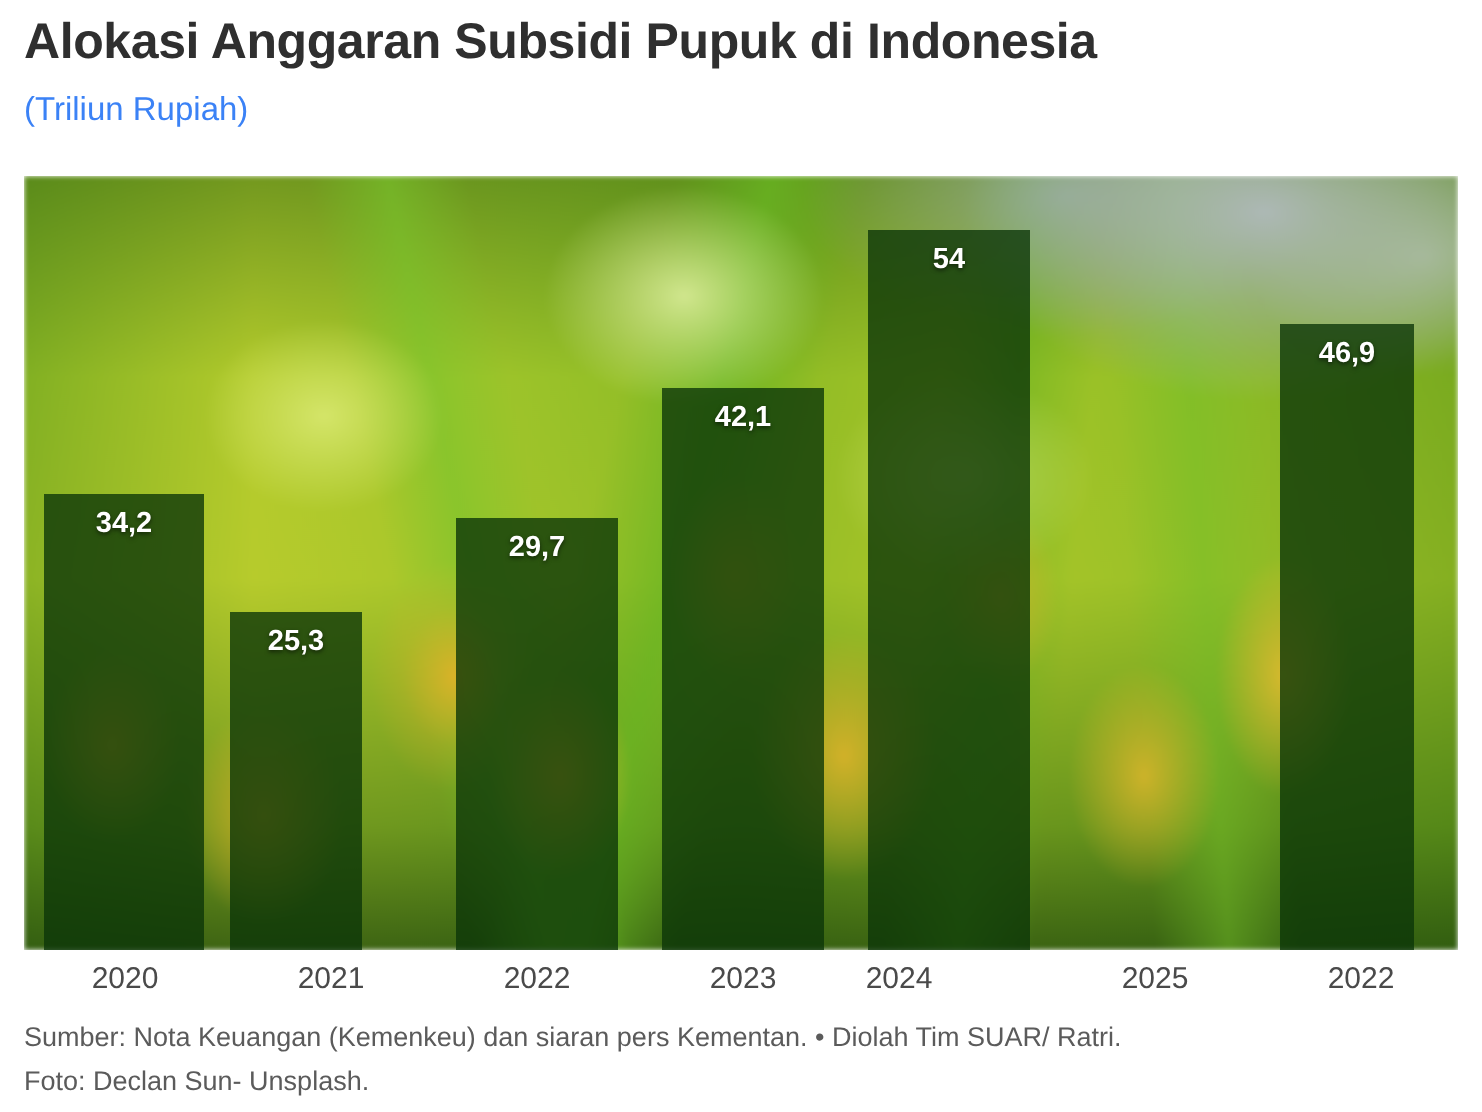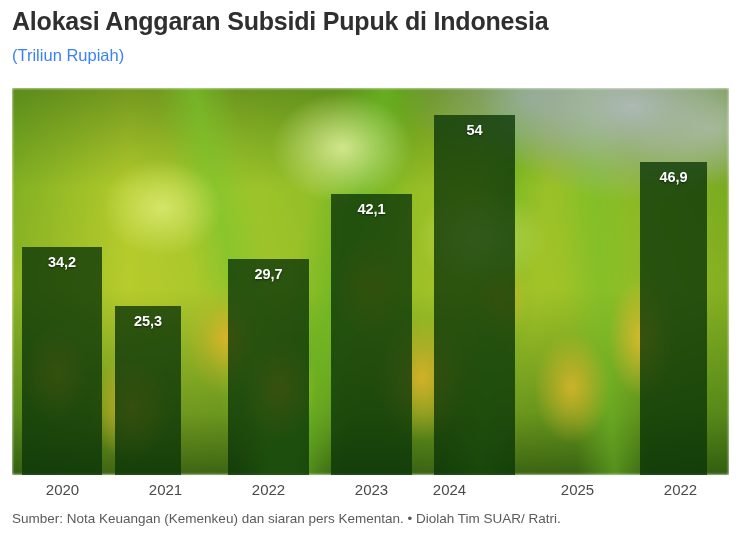--- a/index.html
+++ b/index.html
@@ -127,15 +127,16 @@
       <div class="tick" style="left: 113px; width: 81px;">2021</div>
       <div class="tick" style="left: 216px; width: 81px;">2022</div>
       <div class="tick" style="left: 319px; width: 81px;">2023</div>
       <div class="tick" style="left: 397px; width: 81px;">2024</div>
       <div class="tick" style="left: 525px; width: 81px;">2025</div>
       <div class="tick" style="left: 628px; width: 81px;">2022</div>
     </div>
 
   <div class="footer">
     <div>Sumber: Nota Keuangan (Kemenkeu) dan siaran pers Kementan. • Diolah Tim SUAR/ Ratri.</div>
+    <div>Foto: Declan Sun- Unsplash.</div>
   </div>
 
 </div>
 
 </body></html>

